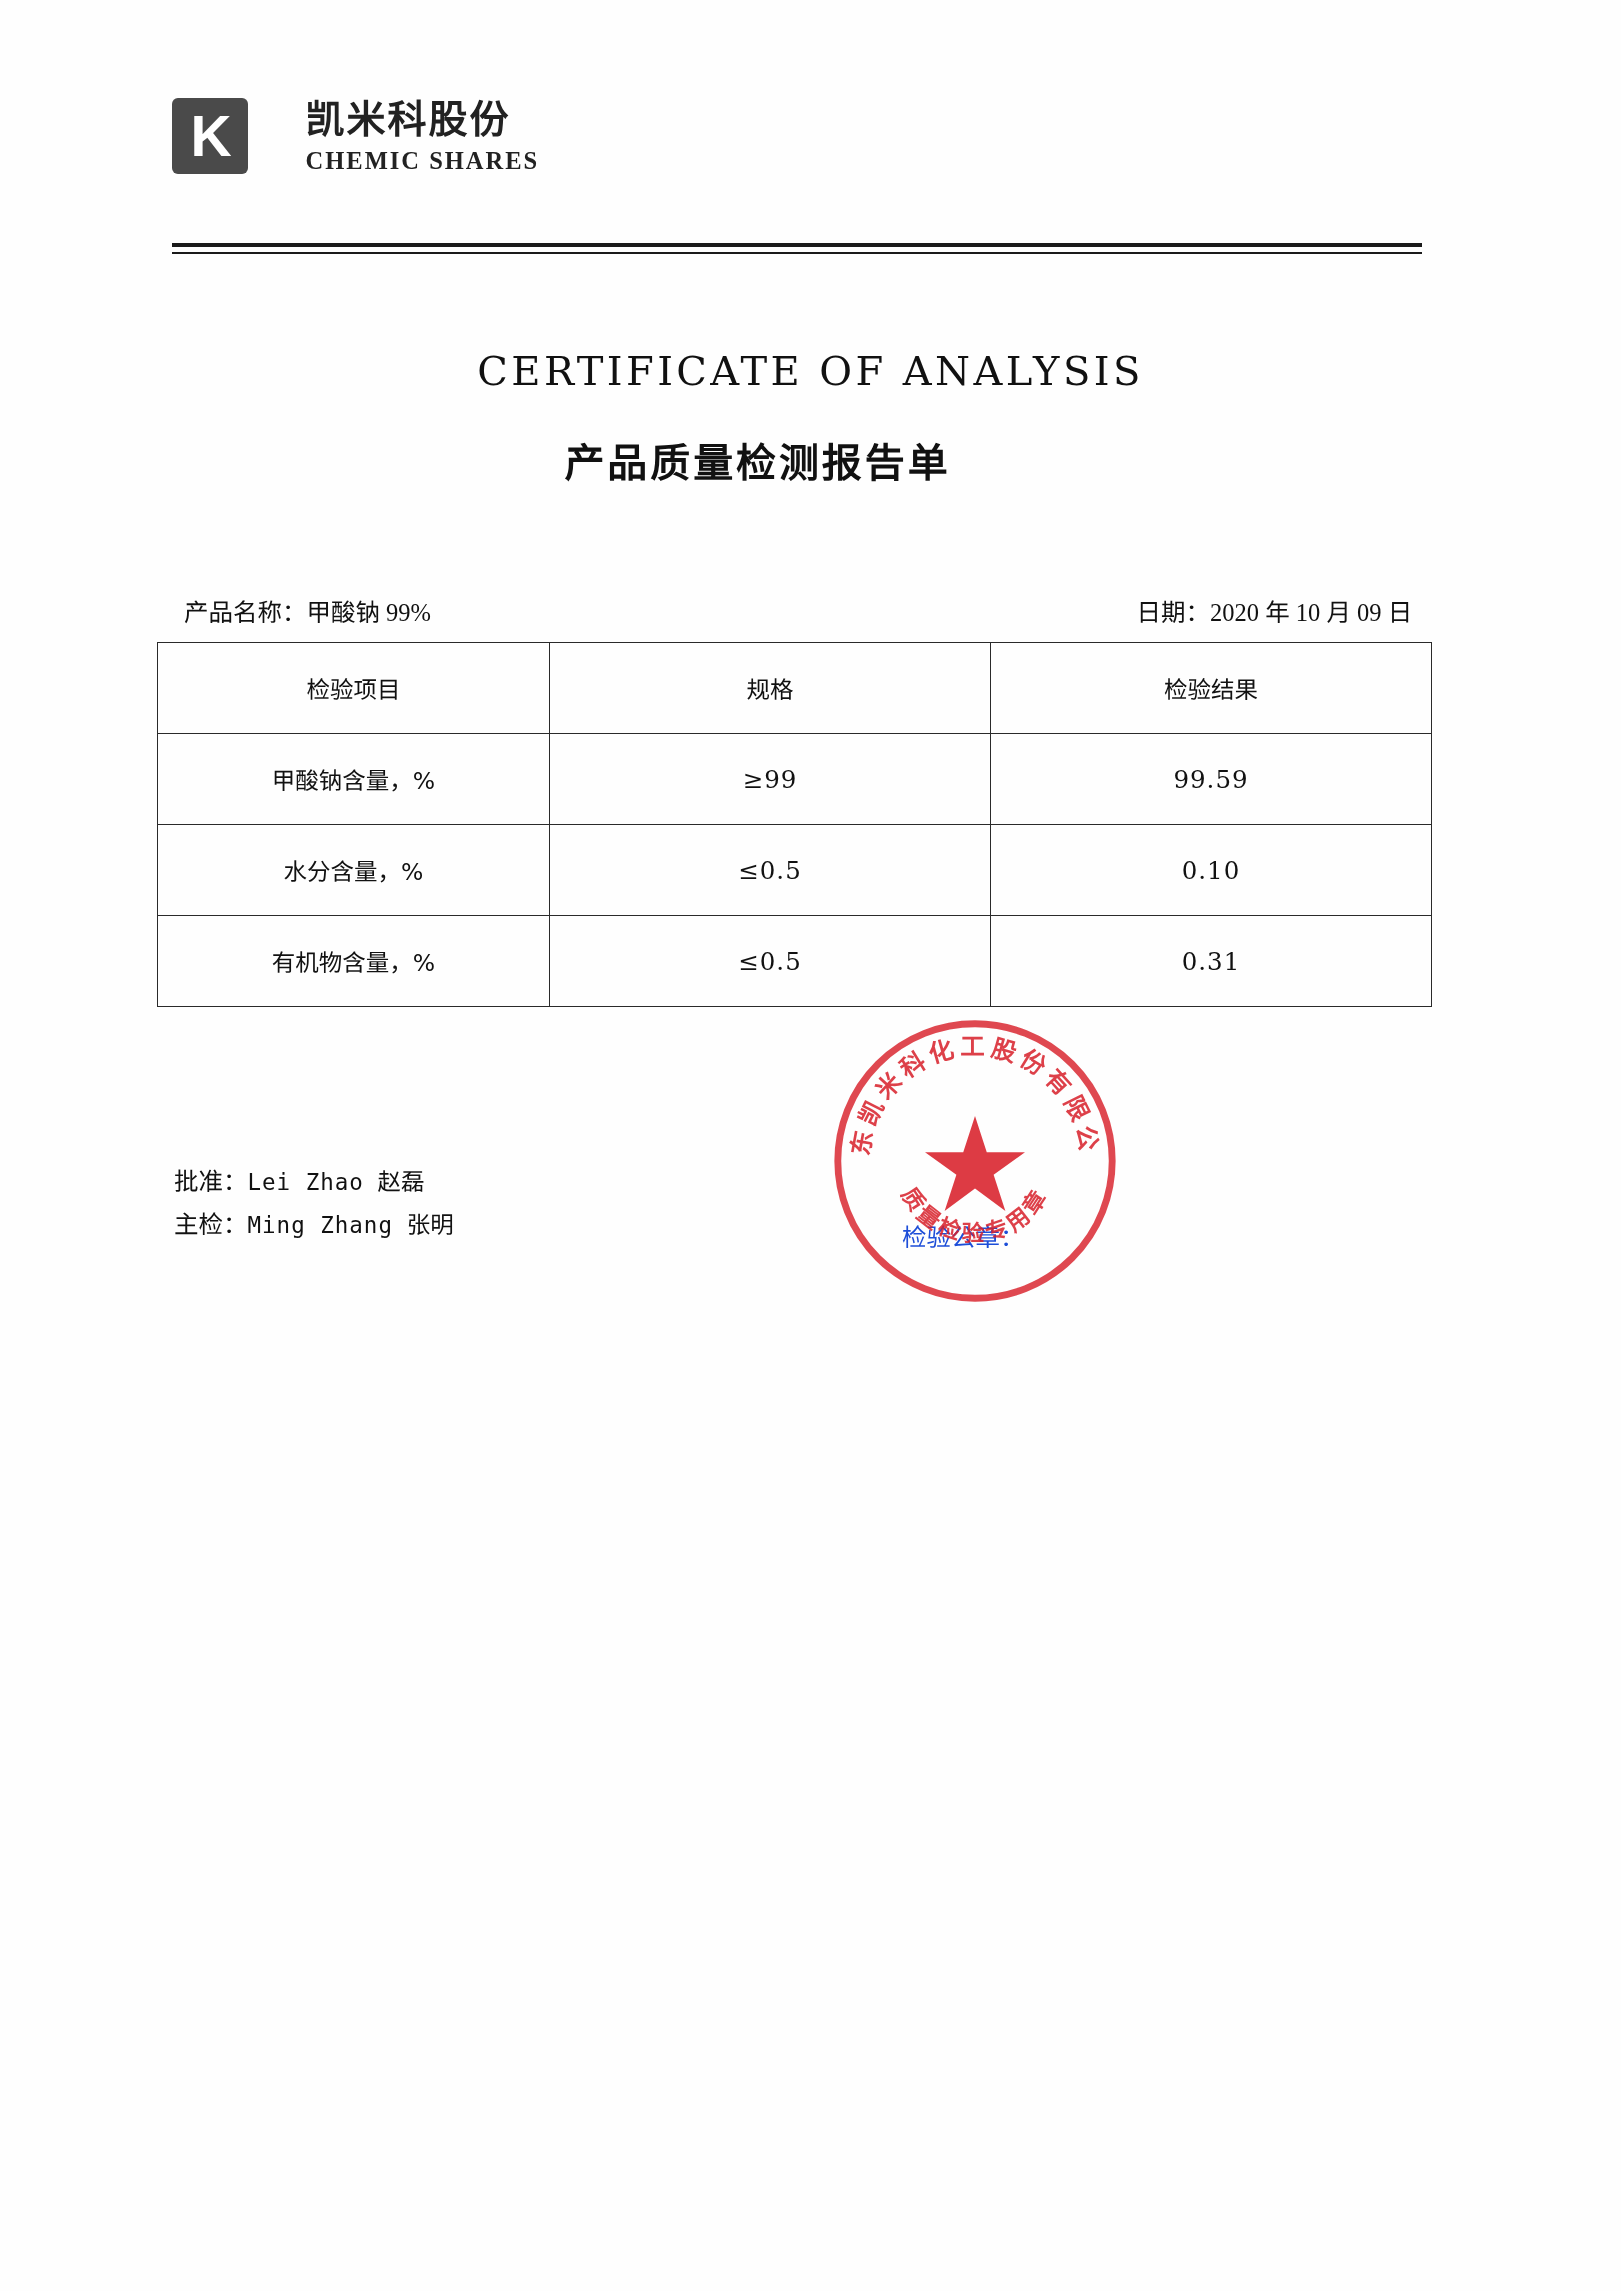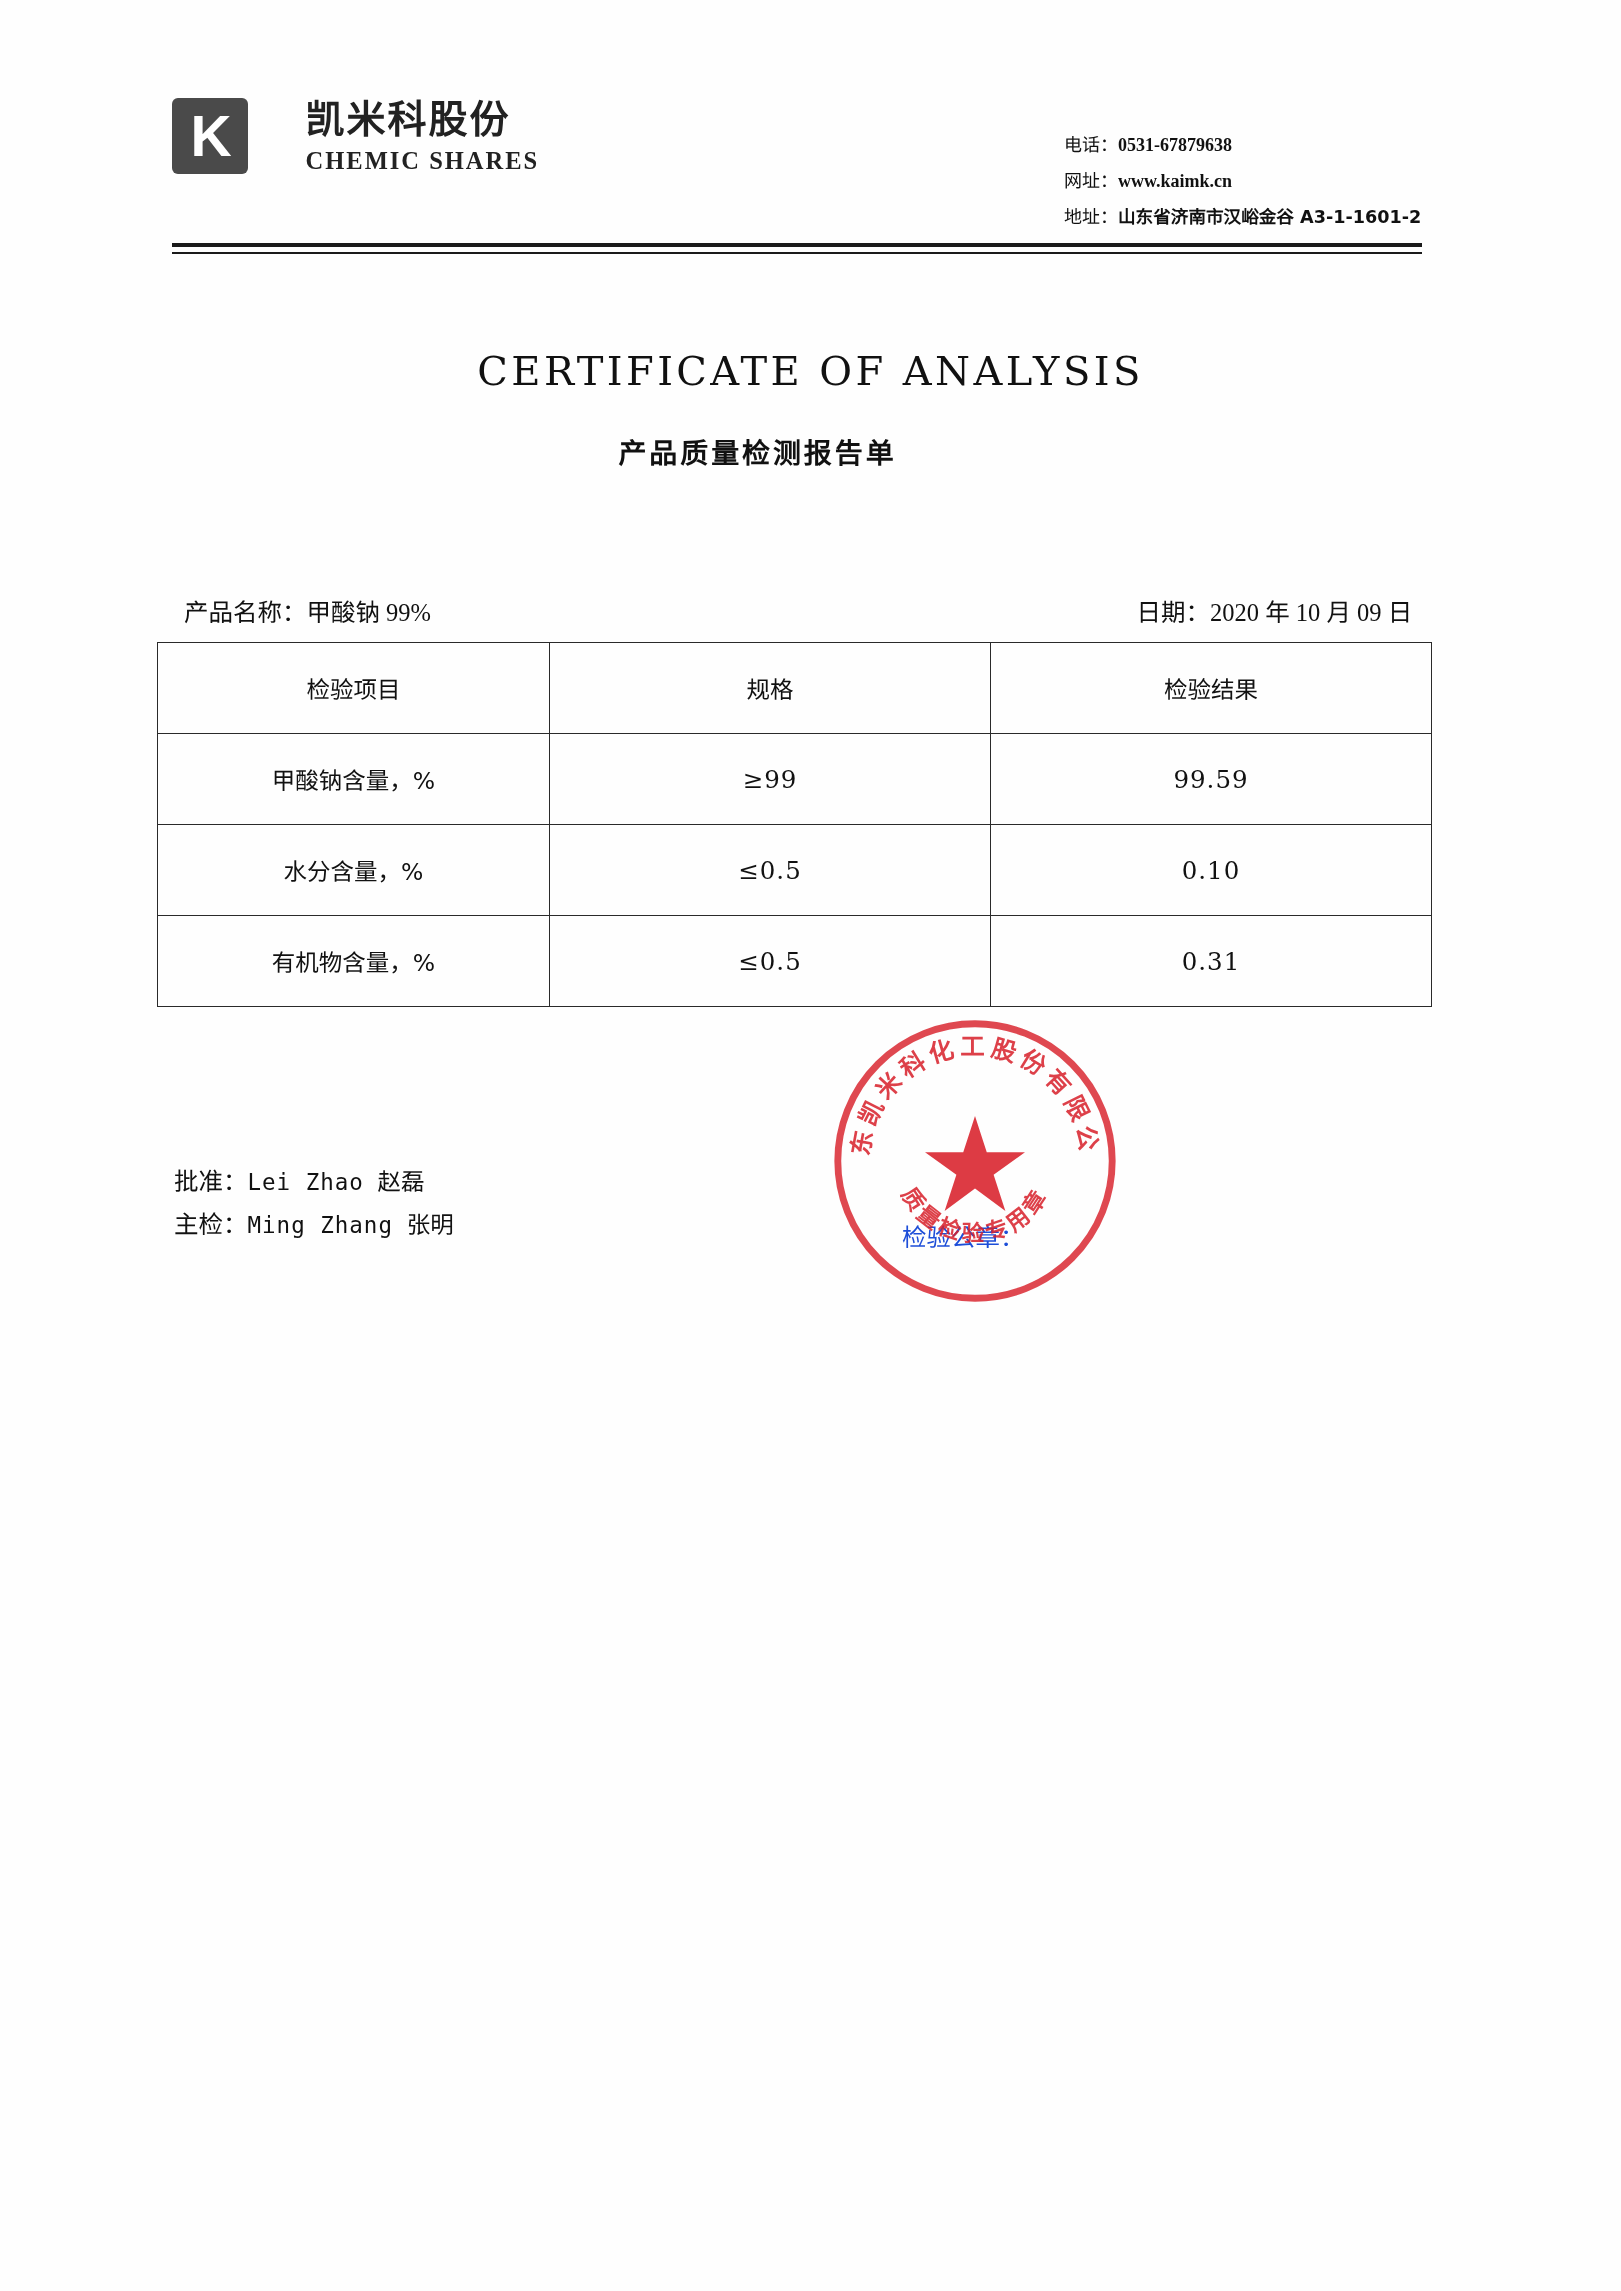--- a/index.html
+++ b/index.html
@@ -136,21 +136,21 @@
     color: #111;
   }
   .title-cn {
     position: absolute;
     left: 0;
     top: 431px;
     width: 1515px;
     text-align: center;
     font-family: "DejaVu Sans", sans-serif;
     font-weight: bold;
-    font-size: 28px;
+    font-size: 40px;
     letter-spacing: 2.9px;
     color: #111;
   }
 
   
   .meta {
     position: absolute;
     left: 172px;
     top: 593px;
     width: 1250px;
@@ -257,31 +257,20 @@
     <div class="logo-block">
       <div class="logo-mark">
         <span class="k">K</span>
       </div>
       <div class="logo-text">
         <div class="logo-cn">凯米科股份</div>
         <div class="logo-en">CHEMIC SHARES</div>
       </div>
     </div>
 
-    <div class="contact">
-      <div class="contact-row">
-        <span class="contact-label">电话：</span><span class="contact-value">0531-67879638</span>
-      </div>
-      <div class="contact-row">
-        <span class="contact-label">网址：</span><span class="contact-value">www.kaimk.cn</span>
-      </div>
-      <div class="contact-row">
-        <span class="contact-label">地址：</span><span class="contact-value cn">山东省济南市汉峪金谷 A3-1-1601-2</span>
-      </div>
-    </div>
   </div>
 
   <div class="rule-thick"></div>
   <div class="rule-thin"></div>
 
   <div class="title-en">CERTIFICATE OF ANALYSIS</div>
   <div class="title-cn">产品质量检测报告单</div>
 
   <div class="meta">
     <div class="left">

